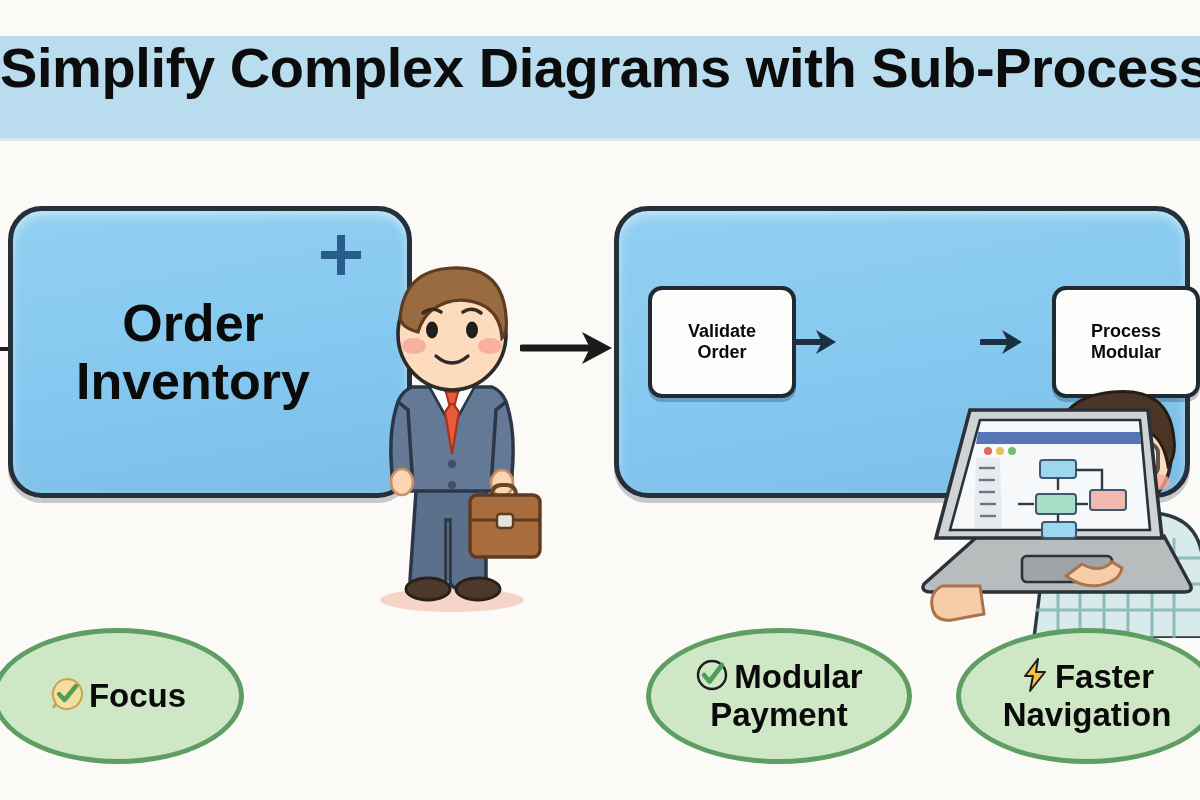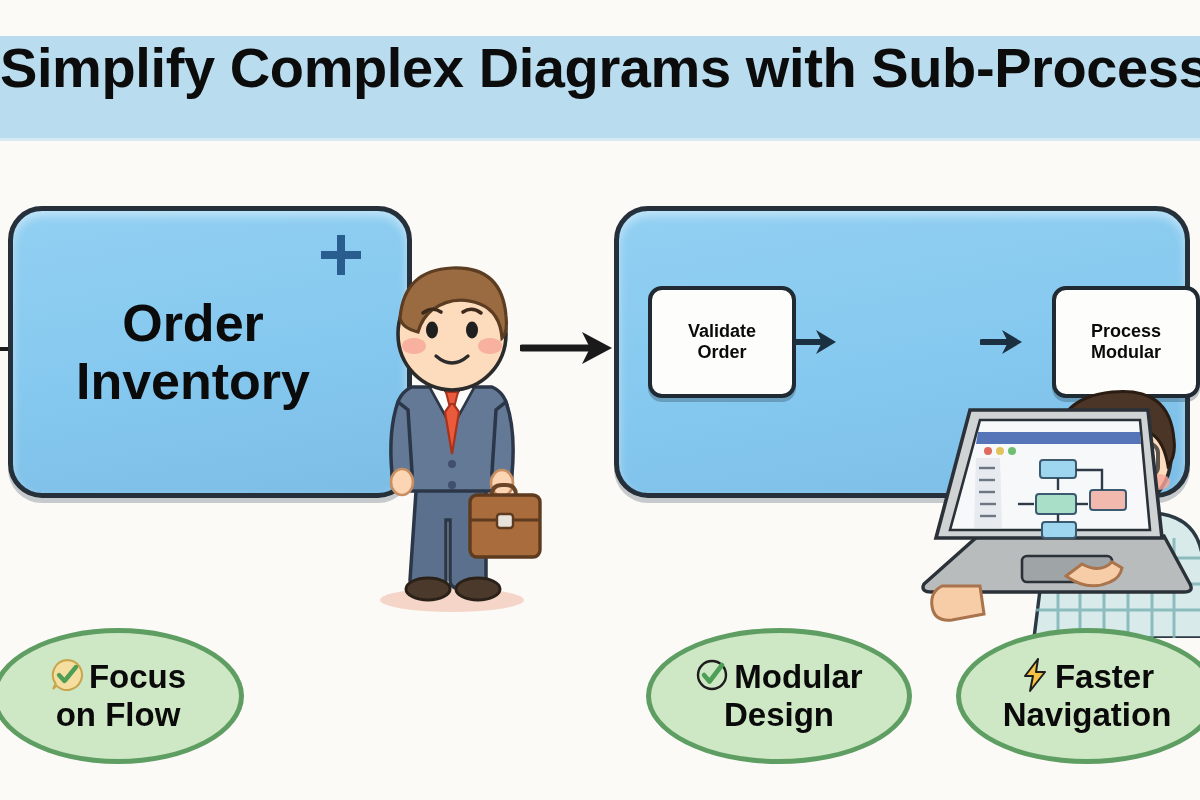--- a/index.html
+++ b/index.html
@@ -330,32 +330,31 @@
     <path d="M24 198 q-12 6 -10 20 q2 16 20 14 l32 -6 l-4 -28 z" fill="#f7cda8" stroke="#a9744c" stroke-width="3"></path>
     <path d="M148 188 q22 16 44 6 q10 -4 12 -14 l-10 -6 q-12 12 -30 2 z" fill="#f7cda8" stroke="#a9744c" stroke-width="3"></path>
   </svg>
 
   <div id="ben-0" class="benefit">
     <div class="btext nosel">
       <svg class="bicon" width="34" height="34" viewBox="0 0 34 34">
         <path d="M17 2 a15 15 0 1 1 -10.6 25.6 L3 31 l2.6 -5.4 A15 15 0 0 1 17 2 z" fill="#f5dfa0" stroke="#c9a44a" stroke-width="2"></path>
         <path d="M9 17 l5.5 6 L26 9" fill="none" stroke="#4f9e55" stroke-width="4.4" stroke-linecap="round" stroke-linejoin="round"></path>
       </svg><span>Focus</span>
-      <div>on Flow</div>
     </div>
   </div>
 
 
   <div id="ben-2" class="benefit">
     <div class="btext nosel">
       <svg class="bicon" width="34" height="34" viewBox="0 0 34 34">
         <circle cx="17" cy="17" r="14" fill="none" stroke="#1d1d1d" stroke-width="2.4"></circle>
         <path d="M9 17 l5.5 6.5 L27 7" fill="none" stroke="#4f9e55" stroke-width="4.6" stroke-linecap="round" stroke-linejoin="round"></path>
       </svg><span>Modular</span>
-      <div>Design</div>
+      <div>Payment</div>
     </div>
   </div>
 
   <div id="ben-3" class="benefit">
     <div class="btext nosel">
       <svg class="bicon" width="30" height="34" viewBox="0 0 30 34">
         <path d="M18 1 L5 18 h8 L10 33 L25 14 h-9 z" fill="#f6c244" stroke="#1d1d1d" stroke-width="2" stroke-linejoin="round"></path>
       </svg><span>Faster</span>
       <div>Navigation</div>
     </div>

